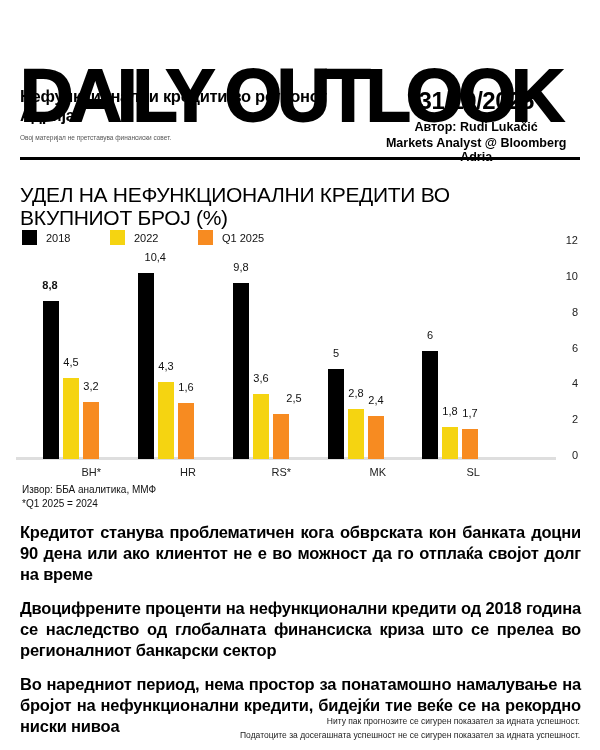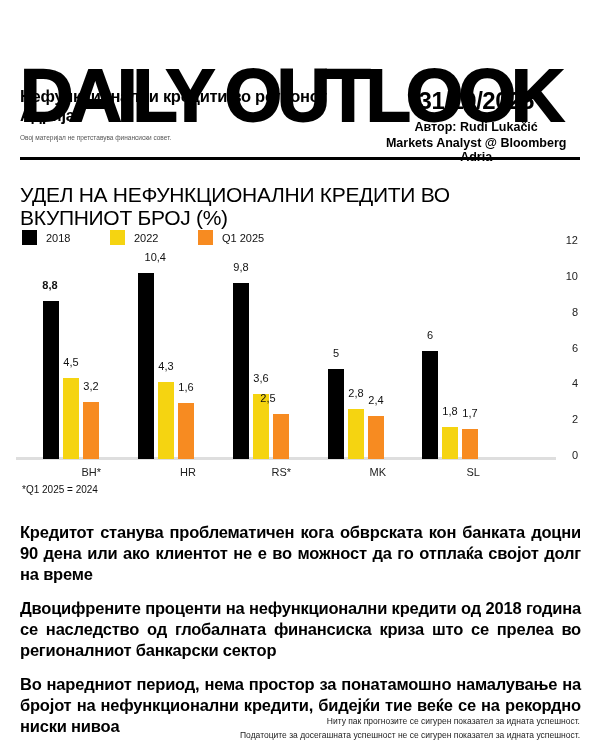--- a/index.html
+++ b/index.html
@@ -108,39 +108,40 @@
       <div class="bar" style="left: 158px; width: 16px; top: 154px; height: 77px; background: rgb(245, 212, 17);"></div>
       <div class="bar-label" style="left: 146px; top: 131px;">4,3</div>
       <div class="bar" style="left: 178px; width: 16px; top: 175px; height: 56px; background: rgb(247, 139, 33);"></div>
       <div class="bar-label" style="left: 166px; top: 152px;">1,6</div>
       <div class="xlabel" style="left: 136px;">HR</div>
       <div class="bar" style="left: 233px; width: 16px; top: 55px; height: 176px; background: rgb(0, 0, 0);"></div>
       <div class="bar-label" style="left: 221px; top: 32px;">9,8</div>
       <div class="bar" style="left: 253px; width: 16px; top: 166px; height: 65px; background: rgb(245, 212, 17);"></div>
       <div class="bar-label" style="left: 241px; top: 143px;">3,6</div>
       <div class="bar" style="left: 273px; width: 16px; top: 186px; height: 45px; background: rgb(247, 139, 33);"></div>
-      <div class="bar-label" style="left: 248px; top: 163px;">2,5</div>
+      <div class="bar-label" style="left: 274px; top: 163px;">2,5</div>
       <div class="xlabel" style="left: 231px;">RS*</div>
       <div class="bar" style="left: 328px; width: 16px; top: 141px; height: 90px; background: rgb(0, 0, 0);"></div>
       <div class="bar-label" style="left: 316px; top: 118px;">5</div>
       <div class="bar" style="left: 348px; width: 16px; top: 181px; height: 50px; background: rgb(245, 212, 17);"></div>
       <div class="bar-label" style="left: 336px; top: 158px;">2,8</div>
       <div class="bar" style="left: 368px; width: 16px; top: 188px; height: 43px; background: rgb(247, 139, 33);"></div>
       <div class="bar-label" style="left: 356px; top: 165px;">2,4</div>
       <div class="xlabel" style="left: 326px;">MK</div>
       <div class="bar" style="left: 422px; width: 16px; top: 123px; height: 108px; background: rgb(0, 0, 0);"></div>
       <div class="bar-label" style="left: 410px; top: 100px;">6</div>
       <div class="bar" style="left: 442px; width: 16px; top: 199px; height: 32px; background: rgb(245, 212, 17);"></div>
       <div class="bar-label" style="left: 430px; top: 176px;">1,8</div>
       <div class="bar" style="left: 462px; width: 16px; top: 201px; height: 30px; background: rgb(247, 139, 33);"></div>
       <div class="bar-label" style="left: 450px; top: 178px;">1,7</div>
       <div class="xlabel" style="left: 420px;">SL</div>
     </div>
 
   <div class="source">
+    <div>Извор: ББА аналитика, ММФ</div>
     <div>*Q1 2025 = 2024</div>
   </div>
 
   <div class="paragraphs">
     <p>Кредитот станува проблематичен кога обврската кон банката доцни 90 дена или ако клиентот не е во можност да го отплаќа својот долг на време</p>
     <p>Двоцифрените проценти на нефункционални кредити од 2018 година се наследство од глобалната финансиска криза што се прелеа во регионалниот банкарски сектор</p>
     <p>Во наредниот период, нема простор за понатамошно намалување на бројот на нефункционални кредити, бидејќи тие веќе се на рекордно ниски нивоа</p>
   </div>
 
   <div class="footer">

